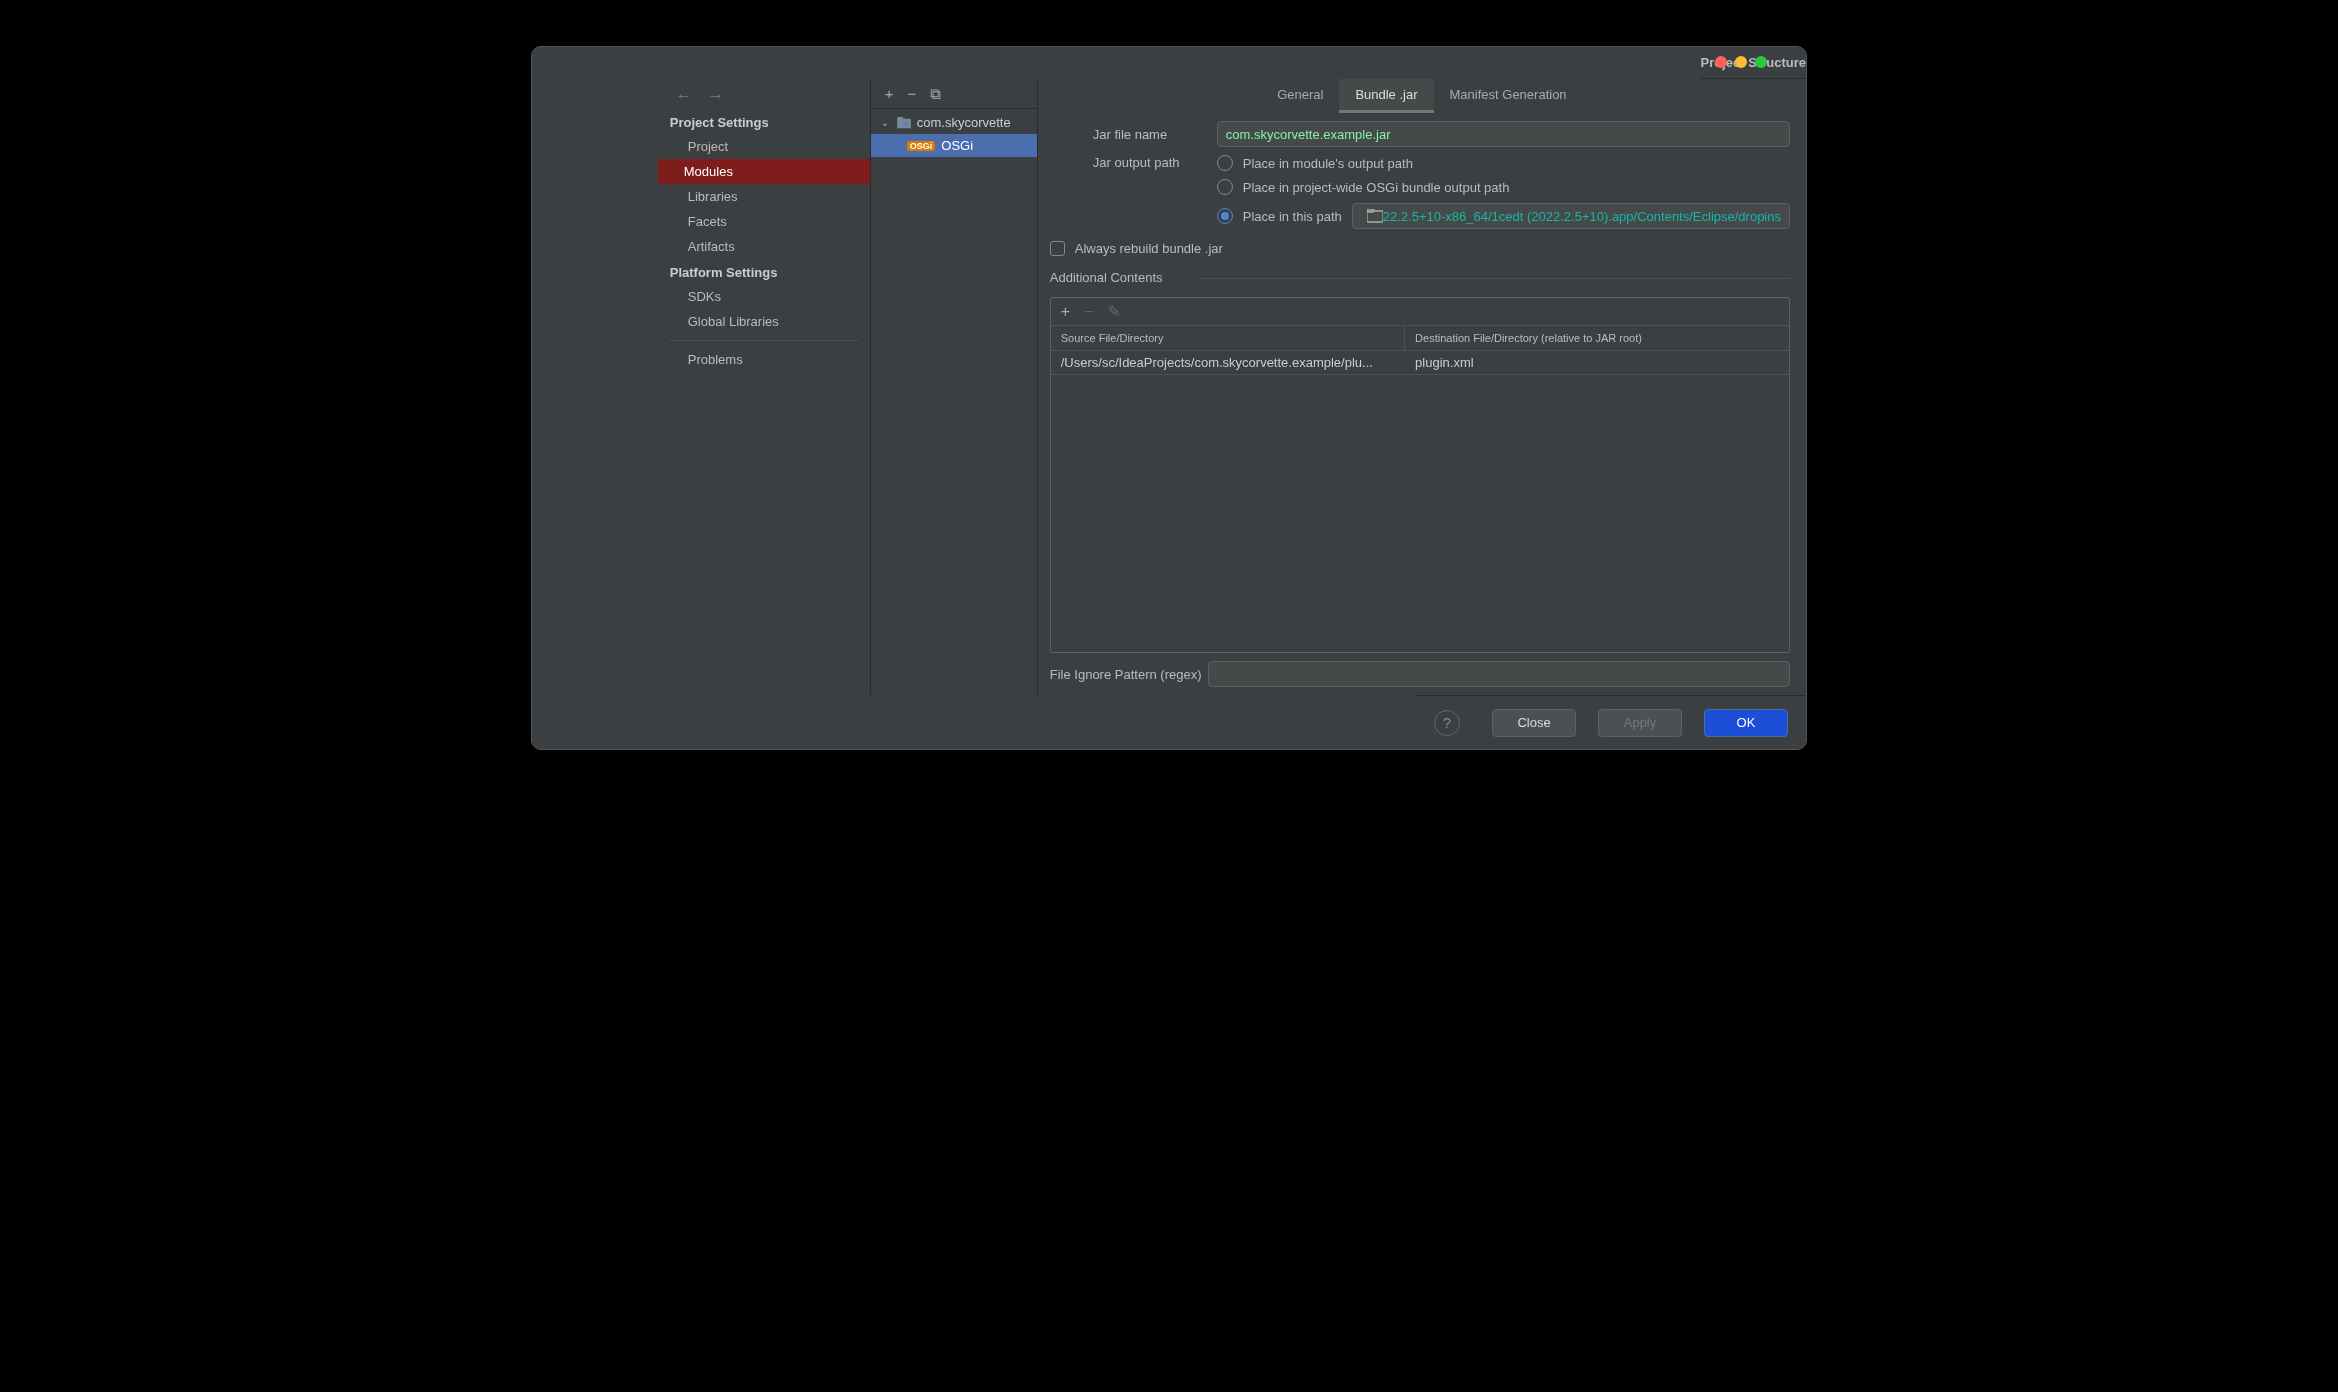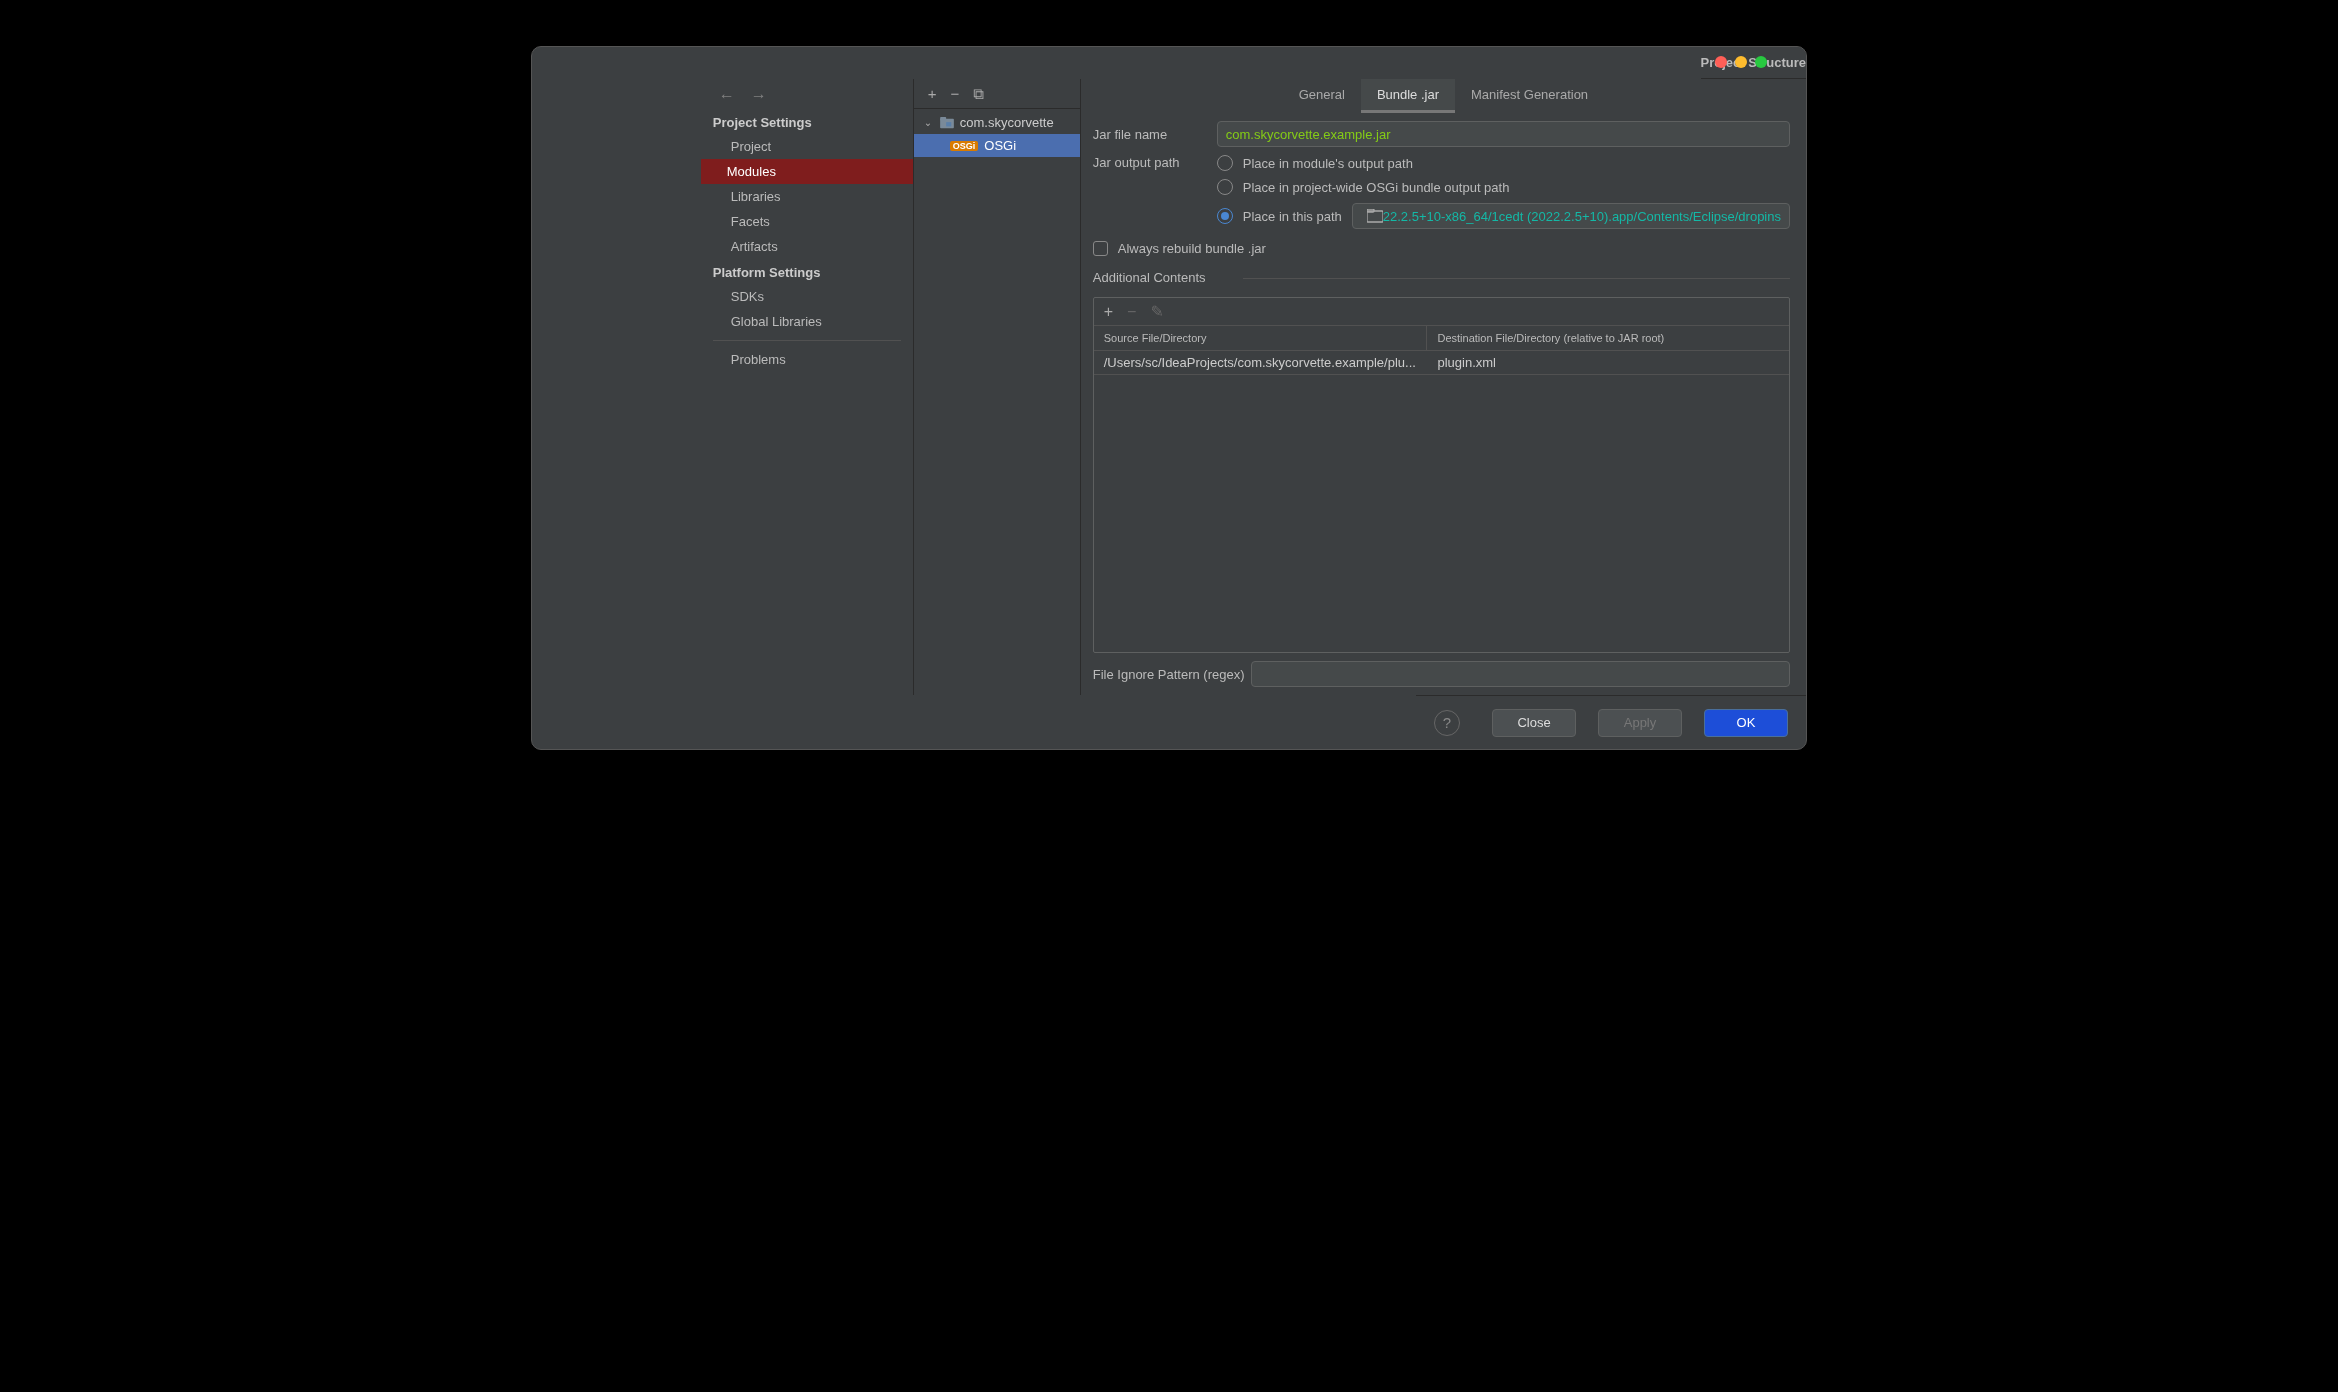--- a/index.html
+++ b/index.html
@@ -27,23 +27,23 @@
   .tree-row { display:flex; align-items:center; gap:6px; padding:4px 8px 4px 10px; font-size:13px; color:#ccc; white-space:nowrap; overflow:hidden;}
   .tree-row.sel { background:#4b6eaf; color:#fff;}
   .chev { width:10px; color:#aaa; font-size:10px;}
   .folder-icon { width:14px; height:12px; }
   .osgi-badge { background:#d97b00; color:#fff; font-size:9px; padding:0 3px; border-radius:2px; font-weight:600;}
   .right { flex:1; display:flex; flex-direction:column; min-width:0;}
   .tabs { height:34px; display:flex; align-items:stretch; justify-content:center; gap:0; }
   .tab { padding:8px 16px 0 16px; color:#aaa; font-size:13px; cursor:pointer; border-bottom:2px solid transparent;}
   .tab.active { color:#ddd; border-bottom:3px solid #777; background:#45494a;}
   .form { flex:1; padding:8px 16px 0 12px; display:flex; flex-direction:column; gap:8px; min-height:0;}
-  .row { display:flex; align-items:center; gap:12px;}
+  .row { display:flex; align-items:center; gap:12px;margin-left:43px;}
   .lbl { width:112px; color:#bbb; font-size:13px; flex-shrink:0;}
-  .text-input { flex:1; min-width:0; background:#45494a; border:1px solid #5e6060; border-radius:4px; height:26px; padding:0 8px; color:#84cc16; font-size:13px;}
+  .text-input { flex:1; min-width:0; background:#45494a; border:1px solid #5e6060; border-radius:4px; height:26px; padding:0 8px; color:#86efac; font-size:13px;}
   .radio-group { display:flex; flex-direction:column; gap:8px;}
   .radio-row { display:flex; align-items:center; gap:10px; color:#bbb; font-size:13px;}
   .radio { width:16px; height:16px; border-radius:50%; border:1.5px solid #888; display:flex; align-items:center; justify-content:center; flex-shrink:0;}
   .radio.checked { border-color:#4a87d1;}
   .radio.checked::after { content:""; width:8px; height:8px; background:#4a87d1; border-radius:50%;}
   .path-input { flex:1; min-width:0; background:#45494a; border:1px solid #5e6060; border-radius:4px; height:26px; padding:0 8px; color:#14b8a6; font-size:13px; display:flex; align-items:center; overflow:hidden; direction:rtl; text-align:left;}
   .path-input span { direction:ltr; unicode-bidi:plaintext;}
   .browse { width:16px; height:14px; color:#aaa; flex-shrink:0;}
   .checkbox-row { display:flex; align-items:center; gap:10px; color:#bbb; font-size:13px; margin-top:4px;}
   .checkbox { width:15px; height:15px; border:1.5px solid #888; border-radius:3px;}

